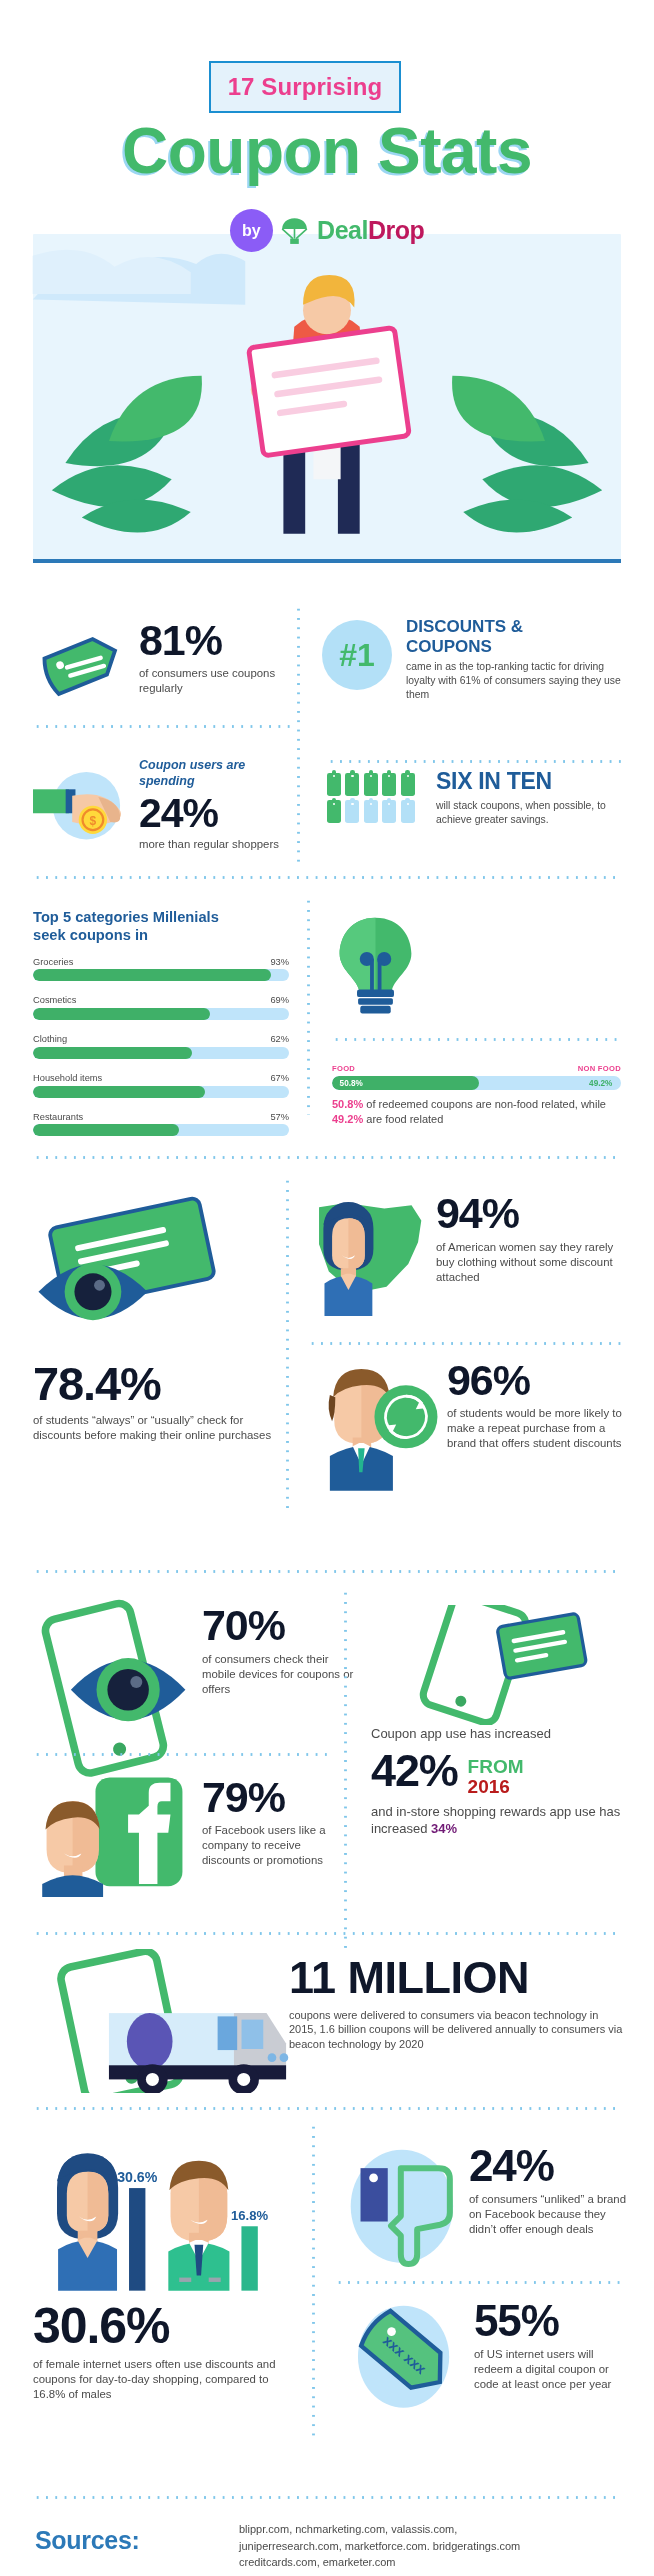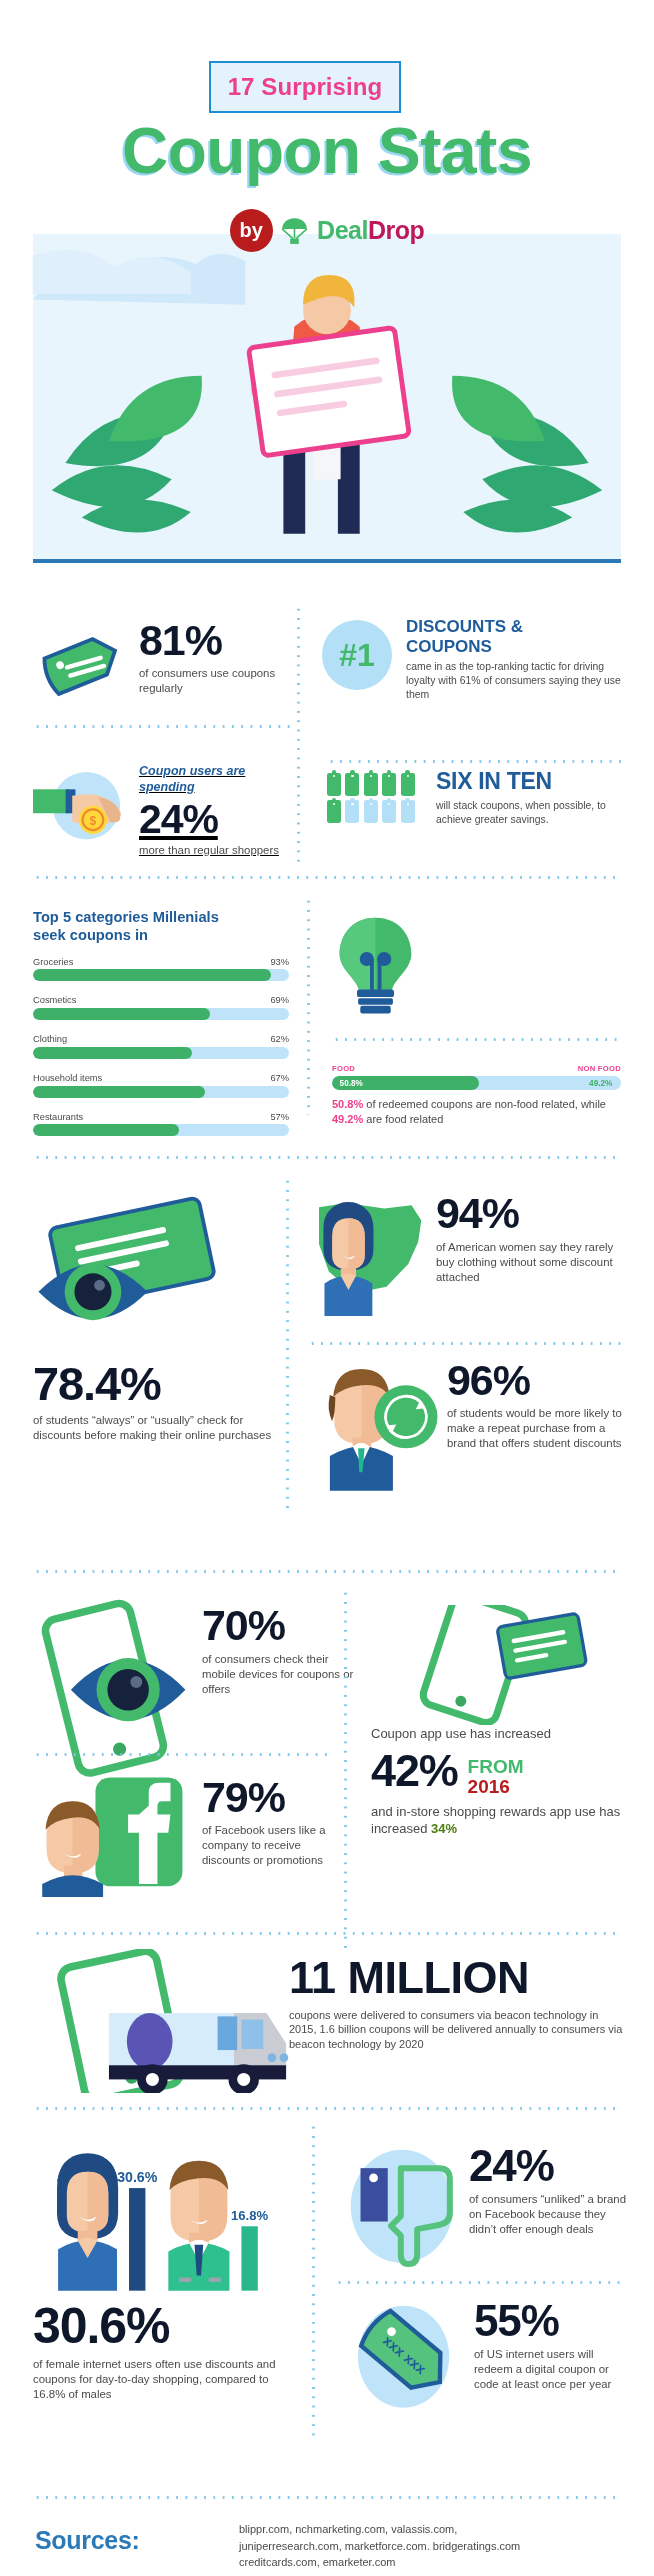--- a/index.html
+++ b/index.html
@@ -68,22 +68,22 @@
     line-height: 1;
   }
   .hero-by-row {
     position: absolute;
     top: 209px;
     left: 0; width: 654px;
     display: flex; align-items: center; justify-content: center; gap: 8.7px;
   }
   .by-circle {
     width: 43px; height: 43px; border-radius: 50%;
-    background: #b91c1c;
-    color: #fff; font-size: 20px; font-weight: bold;
+    background: #8b5cf6;
+    color: #fff; font-size: 16px; font-weight: bold;
     display: flex; align-items: center; justify-content: center;
   }
   .brand-name { font-size: 25px; font-weight: bold; letter-spacing: -0.5px; }
   .brand-deal { color: #43b96c; }
   .brand-drop { color: #be185d; }
 
   
   .hero-illus { position: absolute; left: 0; top: 234px; width: 654px; height: 327px; }
 
   
@@ -179,21 +179,21 @@
     position: absolute; right: 8.7px;
     color: #3fb068; font-size: 8.2px; font-weight: bold;
   }
   .fn-note { font-size: 11px; color: #4b4b4b; line-height: 1.35; margin-top: 6.5px; }
   .fn-note b { color: #ec3f8e; }
 
   
   .sources-label { color: #2c79b8; font-size: 25px; font-weight: bold; letter-spacing: -0.3px; }
   .sources-text { color: #4b4b4b; font-size: 11px; line-height: 1.5; }
 
-  .note-green { color: #4d7c0f; font-weight: bold; }
+  .note-green { color: #701a75; font-weight: bold; }
 </style>
 </head>
 <body>
 
 <div class="page">
 
   <div class="hero">
     <div class="hero-blue-band"></div>
 
     <svg class="hero-illus" viewBox="0 0 1200 600">
@@ -295,21 +295,21 @@
         <circle cx="98" cy="78" r="62" fill="#bfe4fa"></circle>
         <rect x="0" y="48" width="66" height="44" fill="#43b96c"></rect>
         <rect x="60" y="48" width="18" height="44" fill="#1f5c99"></rect>
         <path d="M72 60 q56 -12 84 22 q14 16 -6 24 q-34 14 -78 2z" fill="#f6c9a6"></path>
         <path d="M120 62 q36 6 40 34 q2 16 -18 12z" fill="#e8b48c"></path>
         <circle cx="110" cy="104" r="26" fill="#ffd93b"></circle>
         <circle cx="110" cy="104" r="19" fill="none" stroke="#f08a2c" stroke-width="4"></circle>
         <text x="110" y="113" font-size="22" font-weight="bold" fill="#f08a2c" text-anchor="middle" font-family="Liberation Sans, sans-serif">$</text>
       </svg>
     </div>
-    <div class="cell" style="left:139px;top:23px;width:147px;text-decoration:underline;">
+    <div class="cell" style="left:139px;top:17px;width:147px;">
       <div class="navy-head" style="font-size:12.5px;font-style:italic;line-height:1.25;">Coupon users are spending</div>
       <div class="big-num" style="font-size:41px;margin-top:4.4px;">24%</div>
       <div class="desc" style="margin-top:4.4px;">more than regular shoppers</div>
     </div>
 
     <div class="cell" style="left:327px;top:32px;">
       <div class="tag-grid">
         <div class="mini-tag tag-green"></div>
         <div class="mini-tag tag-green"></div>
         <div class="mini-tag tag-green"></div>

